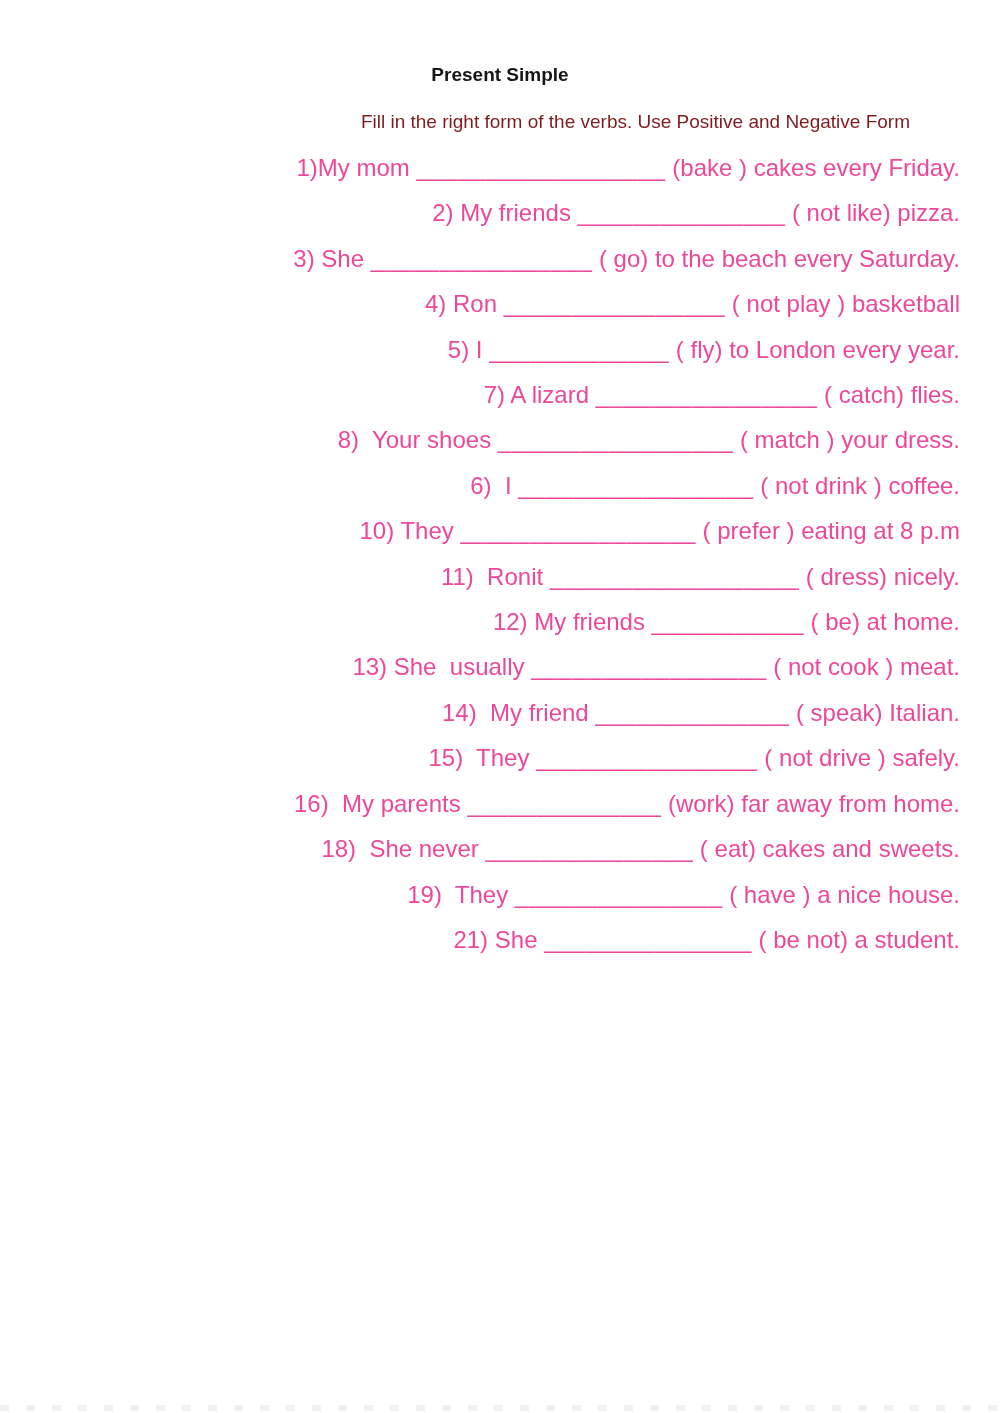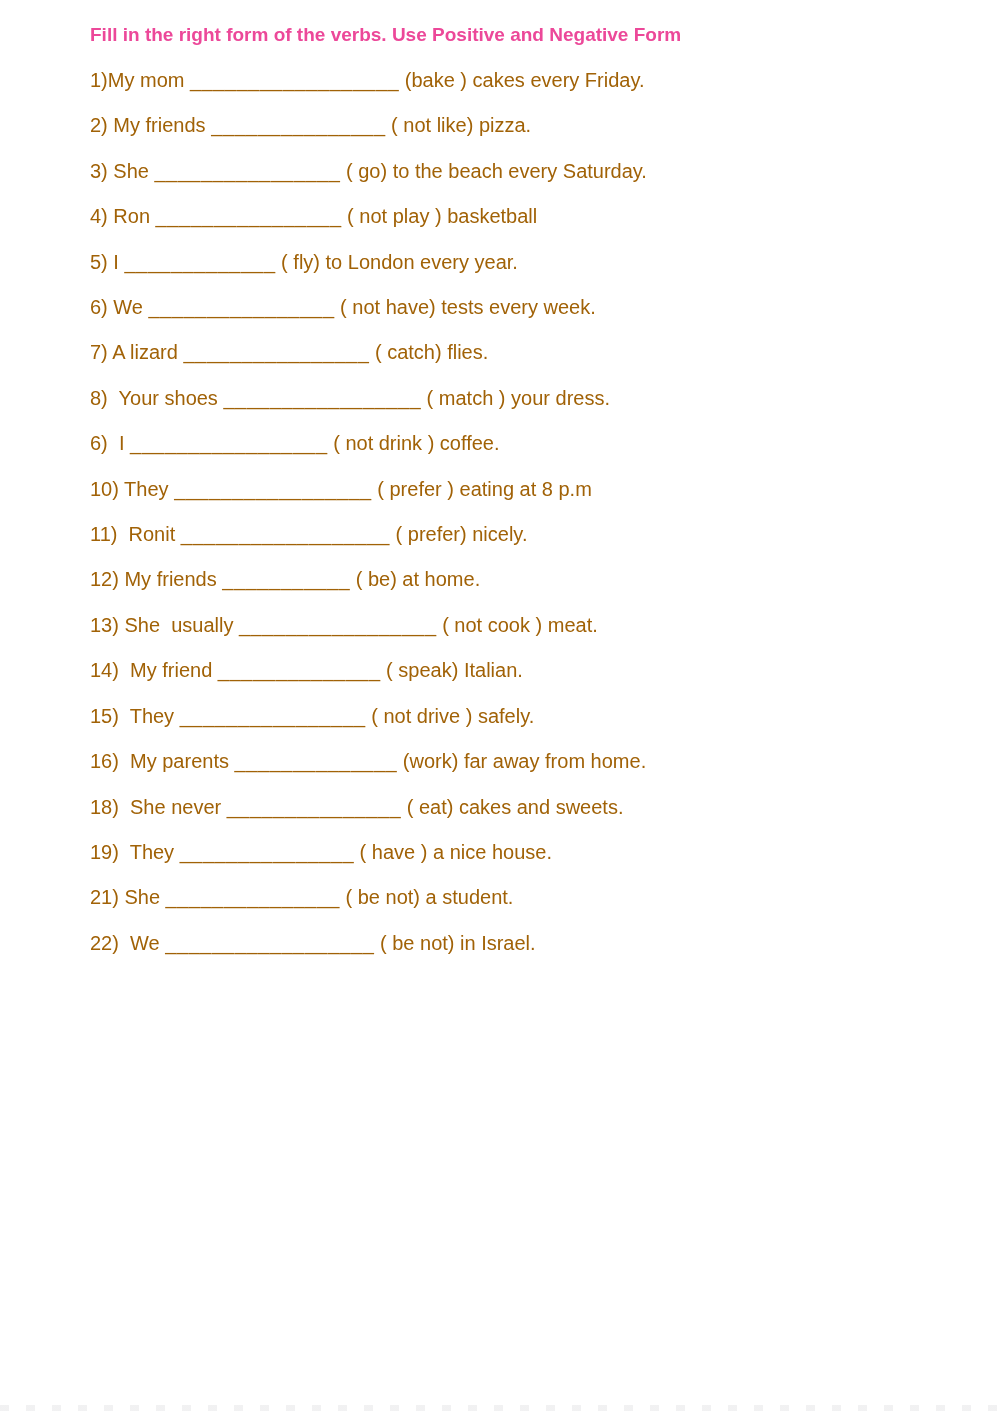--- a/index.html
+++ b/index.html
@@ -22,33 +22,35 @@
     padding-top: 63px;
     text-align: center;
     font-size: 19px;
     font-weight: bold;
     line-height: 24px;
     color: #161616;
   }
   .instructions {
     margin: 23px 90px 0 90px;
     font-size: 19px;
-    font-weight: bold;
+    font-weight: normal;
     line-height: 24px;
-    color: #ec4899;
+    color: #7f1d1d;
+    text-align: right;
   }
   .items {
     margin: 0 40px 0 90px;
     padding-top: 11px;
   }
   .item {
-    font-size: 20px;
+    font-size: 24px;
     line-height: 45.4px;
     white-space: pre;
-    color: #a16207;
+    color: #ec4899;
+    text-align: right;
   }
   .item .blank {
     letter-spacing: 0.5px;
     cursor: text;
   }
   
   .scan-artifacts {
     position: absolute;
     left: 0;
     bottom: 2px;
@@ -59,41 +61,40 @@
       rgba(180,180,185,0.18) 0px, rgba(180,180,185,0.18) 9px,
       rgba(255,255,255,0) 9px, rgba(255,255,255,0) 26px
     );
   }
 </style>
 </head>
 <body>
 
 <div class="page">
 
+  <h1 class="title">Present Simple</h1>
 
   <div class="instructions">Fill in the right form of the verbs. Use Positive and Negative Form</div>
 
   <div class="items">
       <div class="item"><span>1)My mom </span><span class="blank">__________________</span><span> (bake ) cakes every Friday.</span></div>
       <div class="item"><span>2) My friends </span><span class="blank">_______________</span><span> ( not like) pizza.</span></div>
       <div class="item"><span>3) She </span><span class="blank">________________</span><span> ( go) to the beach every Saturday.</span></div>
       <div class="item"><span>4) Ron </span><span class="blank">________________</span><span> ( not play ) basketball</span></div>
       <div class="item"><span>5) I </span><span class="blank">_____________</span><span> ( fly) to London every year.</span></div>
-      <div class="item"><span>6) We </span><span class="blank">________________</span><span> ( not have) tests every week.</span></div>
       <div class="item"><span>7) A lizard </span><span class="blank">________________</span><span> ( catch) flies.</span></div>
       <div class="item"><span>8)  Your shoes </span><span class="blank">_________________</span><span> ( match ) your dress.</span></div>
       <div class="item"><span>6)  I </span><span class="blank">_________________</span><span> ( not drink ) coffee.</span></div>
       <div class="item"><span>10) They </span><span class="blank">_________________</span><span> ( prefer ) eating at 8 p.m</span></div>
-      <div class="item"><span>11)  Ronit </span><span class="blank">__________________</span><span> ( prefer) nicely.</span></div>
+      <div class="item"><span>11)  Ronit </span><span class="blank">__________________</span><span> ( dress) nicely.</span></div>
       <div class="item"><span>12) My friends </span><span class="blank">___________</span><span> ( be) at home.</span></div>
       <div class="item"><span>13) She  usually </span><span class="blank">_________________</span><span> ( not cook ) meat.</span></div>
       <div class="item"><span>14)  My friend </span><span class="blank">______________</span><span> ( speak) Italian.</span></div>
       <div class="item"><span>15)  They </span><span class="blank">________________</span><span> ( not drive ) safely.</span></div>
       <div class="item"><span>16)  My parents </span><span class="blank">______________</span><span> (work) far away from home.</span></div>
       <div class="item"><span>18)  She never </span><span class="blank">_______________</span><span> ( eat) cakes and sweets.</span></div>
       <div class="item"><span>19)  They </span><span class="blank">_______________</span><span> ( have ) a nice house.</span></div>
       <div class="item"><span>21) She </span><span class="blank">_______________</span><span> ( be not) a student.</span></div>
-      <div class="item"><span>22)  We </span><span class="blank">__________________</span><span> ( be not) in Israel.</span></div>
     </div>
 
   <div class="scan-artifacts"></div>
 
 </div>
 
 </body></html>

